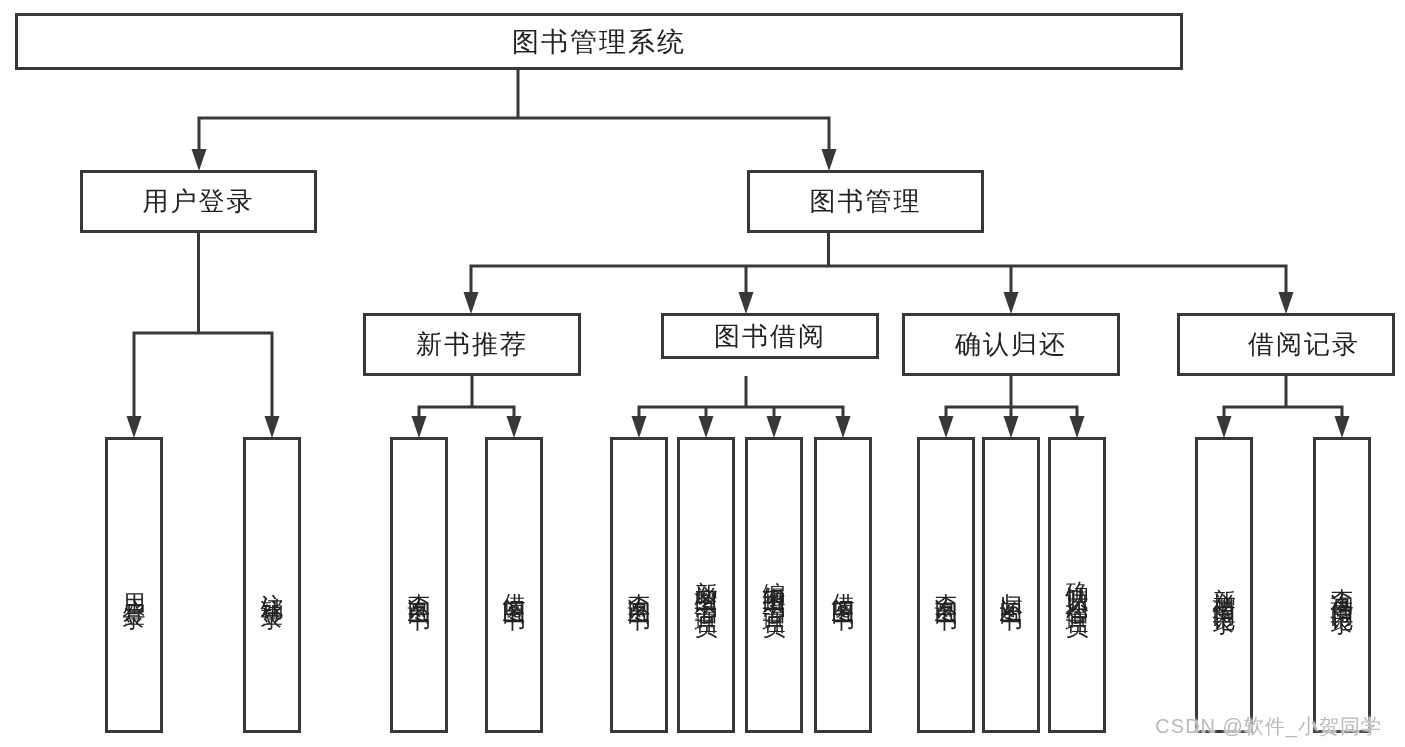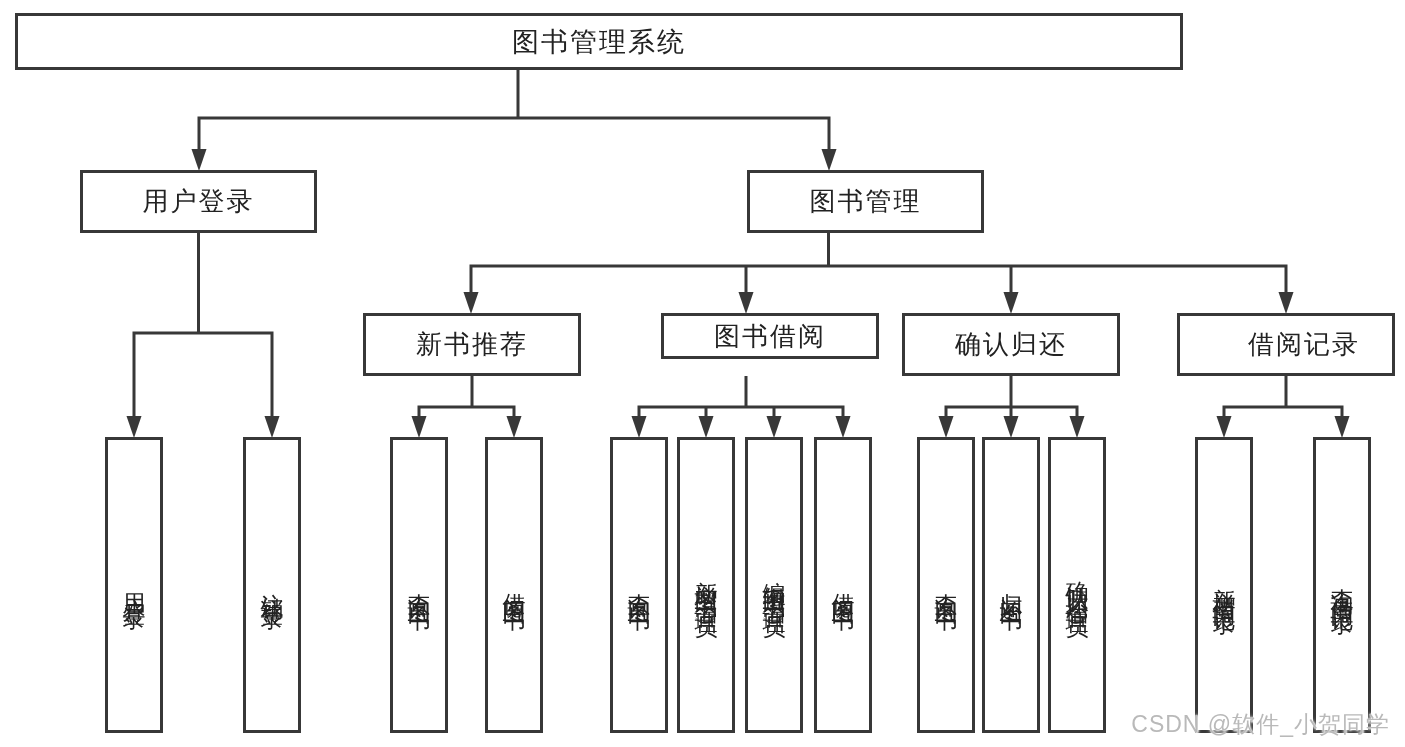--- a/index.html
+++ b/index.html
@@ -42,23 +42,23 @@
   .leaf span {
     writing-mode: vertical-rl;
     text-orientation: mixed;
     font-size: 23px;
     letter-spacing: 5px;
     line-height: 1.0;
     color: #222222;
   }
   .watermark {
     position: absolute;
-    right: 15px;
+    right: 23px;
     bottom: 7px;
-    font-size: 23px;
+    font-size: 20px;
     color: #b9b9b9;
     letter-spacing: 1px;
     text-shadow: 0 0 2px #ffffff, 0 0 4px #ffffff, 1px 1px 2px #ffffff;
     white-space: nowrap;
   }
 </style>
 </head>
 <body>
 
 <div class="canvas">

